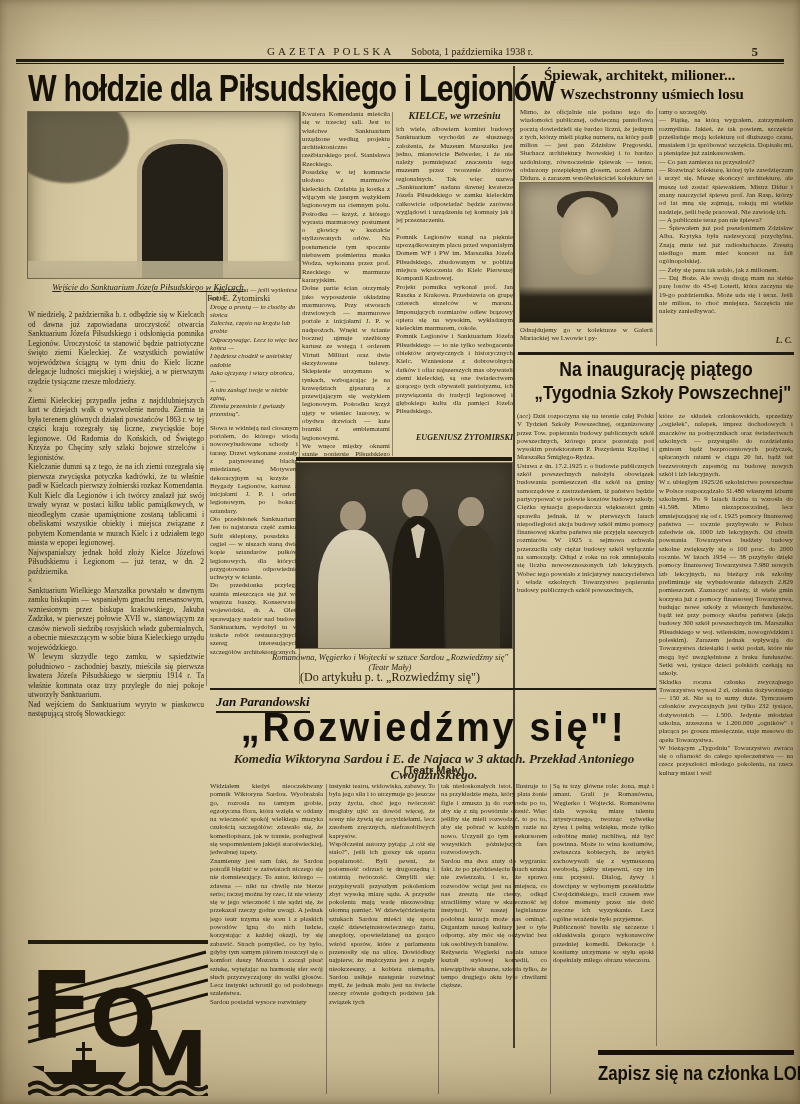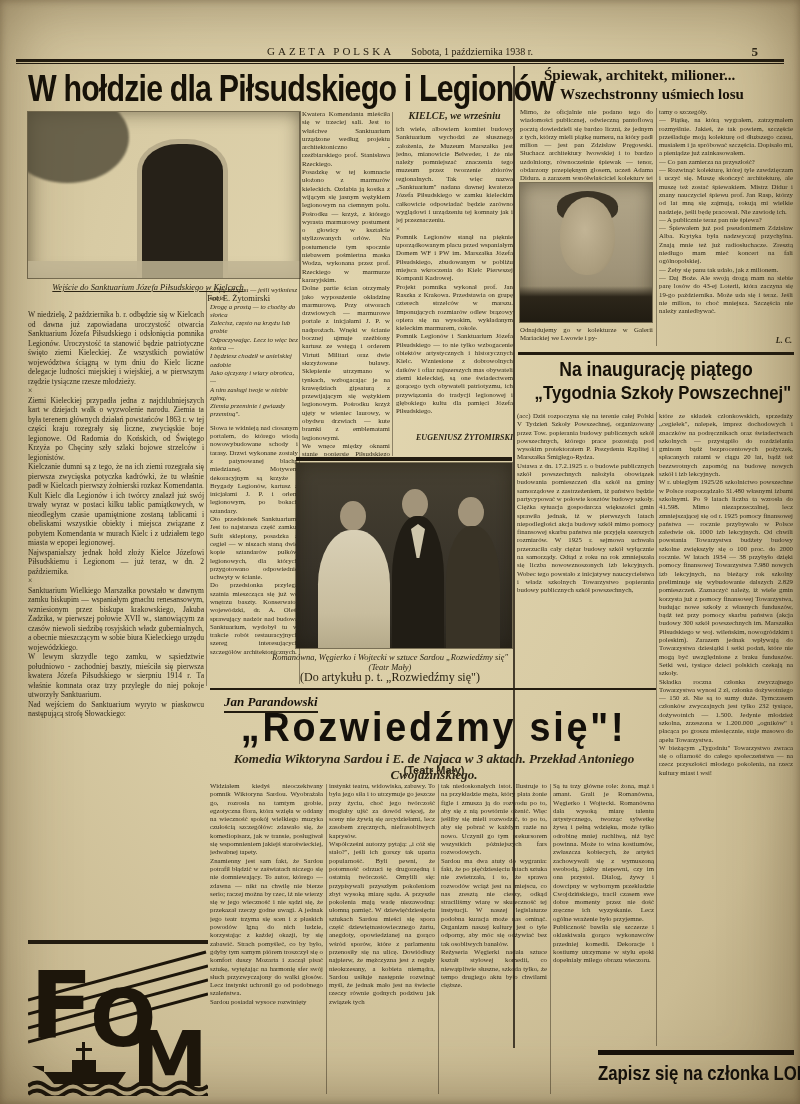--- a/index.html
+++ b/index.html
@@ -158,21 +158,21 @@
   <div class="abs school-head center" style="left:518px;top:358px;width:276px;font-size:20px;">Na inaugurację piątego</div>
   <div class="abs school-head center" style="left:518px;top:382px;width:276px;font-size:19px;">„Tygodnia Szkoły Powszechnej"</div>
   <div class="abs col xs" style="left:517px;top:412px;width:137px;height:274px;">(acc) Dziś rozpoczyna się na terenie całej Polski V Tydzień Szkoły Powszechnej, organizowany przez Tow. popierania budowy publicznych szkół powszechnych, którego prace pozostają pod wysokim protektoratem P. Prezydenta Rzplitej i Marszałka Śmigłego-Rydza.
 Ustawa z dn. 17.2.1925 r. o budowie publicznych szkół powszechnych nałożyła obowiązek budowania pomieszczeń dla szkół na gminy samorządowe z zastrzeżeniem, iż państwo będzie partycypować w połowie kosztów budowy szkoły. Ciężka sytuacja gospodarcza większości gmin sprawiła jednak, iż w pierwszych latach niepodległości akcja budowy szkół mimo pomocy finansowej skarbu państwa nie przyjęła szerszych rozmiarów. W 1925 r. sejmowa uchwała przerzuciła cały ciężar budowy szkół wyłącznie na samorządy. Odtąd z roku na rok zmniejszała się liczba nowowznoszonych izb lekcyjnych. Wobec tego powstało z inicjatywy nauczycielstwa i władz szkolnych Towarzystwo popierania budowy publicznych szkół powszechnych,</div>
   <div class="abs col xs" style="left:659px;top:412px;width:134px;height:634px;">które ze składek członkowskich, sprzedaży „cegiełek", nalepek, imprez dochodowych i znaczków na podręcznikach oraz świadectwach szkolnych — przystąpiło do rozdzielania gminom bądź bezprocentowych pożyczek, spłacanych ratami w ciągu 20 lat, bądź też bezzwrotnych zapomóg na budowę nowych szkół i izb lekcyjnych.
 W r. ubiegłym 1925/26 szkolnictwo powszechne w Polsce rozporządzało 31.480 własnymi izbami szkolnymi. Po 9 latach liczba ta wzrosła do 41.598. Mimo niezaprzeczalnej, lecz zmniejszającej się od r. 1925 pomocy finansowej państwa — rocznie przybywało w Polsce zaledwie ok. 1000 izb lekcyjnych. Od chwili powstania Towarzystwa budżety budowy szkolne zwiększyły się o 100 proc. do 2000 rocznie. W latach 1934 — 38 przybyło dzięki pomocy finansowej Towarzystwa 7.980 nowych izb lekcyjnych, na bieżący rok szkolny preliminuje się wybudowanie dalszych 2.829 pomieszczeń. Zaznaczyć należy, iż wiele gmin korzysta już z pomocy finansowej Towarzystwa, budując nowe szkoły z własnych funduszów, bądź też przy pomocy skarbu państwa (akcja budowy 300 szkół powszechnych im. Marszałka Piłsudskiego w woj. wileńskim, nowogródzkim i poleskim). Zarazem jednak wpływają do Towarzystwa dziesiątki i setki podań, które nie mogą być uwzględnione z braku funduszów. Setki wsi, tysiące dzieci polskich czekają na szkoły.
 Składka roczna członka zwyczajnego Towarzystwa wynosi 2 zł, członka dożywotniego — 150 zł. Nie są to sumy duże. Tymczasem członków zwyczajnych jest tylko 232 tysiące, dożywotnich — 1.500. Jedynie młodzież szkolna, zrzeszona w 1.200.000 „ogników" i płacąca po groszu miesięcznie, staje masowo do apelu Towarzystwa.
 W bieżącym „Tygodniu" Towarzystwo zwraca się o ofiarność do całego społeczeństwa — na rzecz przyszłości młodego pokolenia, na rzecz kultury miast i wsi!</div>
   <div class="abs vrule" style="left:656px;top:412px;height:634px;"></div>
 
-  <div class="abs serif-bold italic" style="left:224px;top:694px;font-size:13px;border-bottom:2px solid #231c10;padding-bottom:1px;color:#17110a;">Jan Parandowski</div>
+  <div class="abs serif-bold italic" style="left:216px;top:694px;font-size:13px;border-bottom:2px solid #231c10;padding-bottom:1px;color:#17110a;">Jan Parandowski</div>
   <div class="abs center" style="left:210px;top:704px;width:448px;">
     <span class="review-head" style="display:inline-block;">„Rozwiedźmy się"!</span>
   </div>
   <div class="abs center serif-bold italic" style="left:210px;top:751px;width:448px;font-size:13px;">Komedia Wiktoryna Sardou i E. de Najaca w 3 aktach. Przekład Antoniego Cwojdzińskiego.</div>
   <div class="abs center" style="left:210px;top:764px;width:448px;font-family:'Liberation Sans',sans-serif;font-weight:bold;font-size:11px;">(Teatr Mały)</div>
 
   <div class="abs col xs" style="left:210px;top:782px;width:113px;height:314px;">Widziałem kiedyś nieoczekiwany pomnik Wiktoryna Sardou. Wyobrażała go, rozrosła na tamtym grobie, egzotyczna flora, która wzięła w oddany na wieczność spokój wielkiego muzyka czułością szczegółów: zdawało się, że komediopisarz, jak w transie, posługiwał się wspomnieniem jakiejś staroświeckiej, jedwabnej tapety.
 Znamienny jest sam fakt, że Sardou potrafił błądzić w zaświatach niczego się nie domniewający. To autor, którego — zdawna — nikt na chwilę nie bierze serio; raczej można by rzec, iż nie wierzy się w jego wieczność i nie sądzi się, że przekazał rzeczy godne uwagi. A jednak jego teatr trzyma się scen i z płaskich powodów lgną do nich ludzie, korzystając z każdej okazji, by się zabawić. Strach pomyśleć, co by było, gdyby tym samym piórem troszczył się o komfort duszy Mozarta i zaczął pisać sztukę, wytężając na harmonię sfer swój słuch przyzwyczajony do walki głosów. Lecz instynkt uchronił go od podobnego szaleństwa.
 Sardou posiadał wysoce rozwinięty</div>
   <div class="abs col xs" style="left:329px;top:782px;width:106px;height:314px;">instynkt teatru, widowiska, zabawy. To była jego siła i to utrzymuje go jeszcze przy życiu, choć jego twórczość mogłaby ujść za dowód więcej, że sceny nie żywią się arcydziełami, lecz zasobem zręcznych, niefrasobliwych kaprysów.

